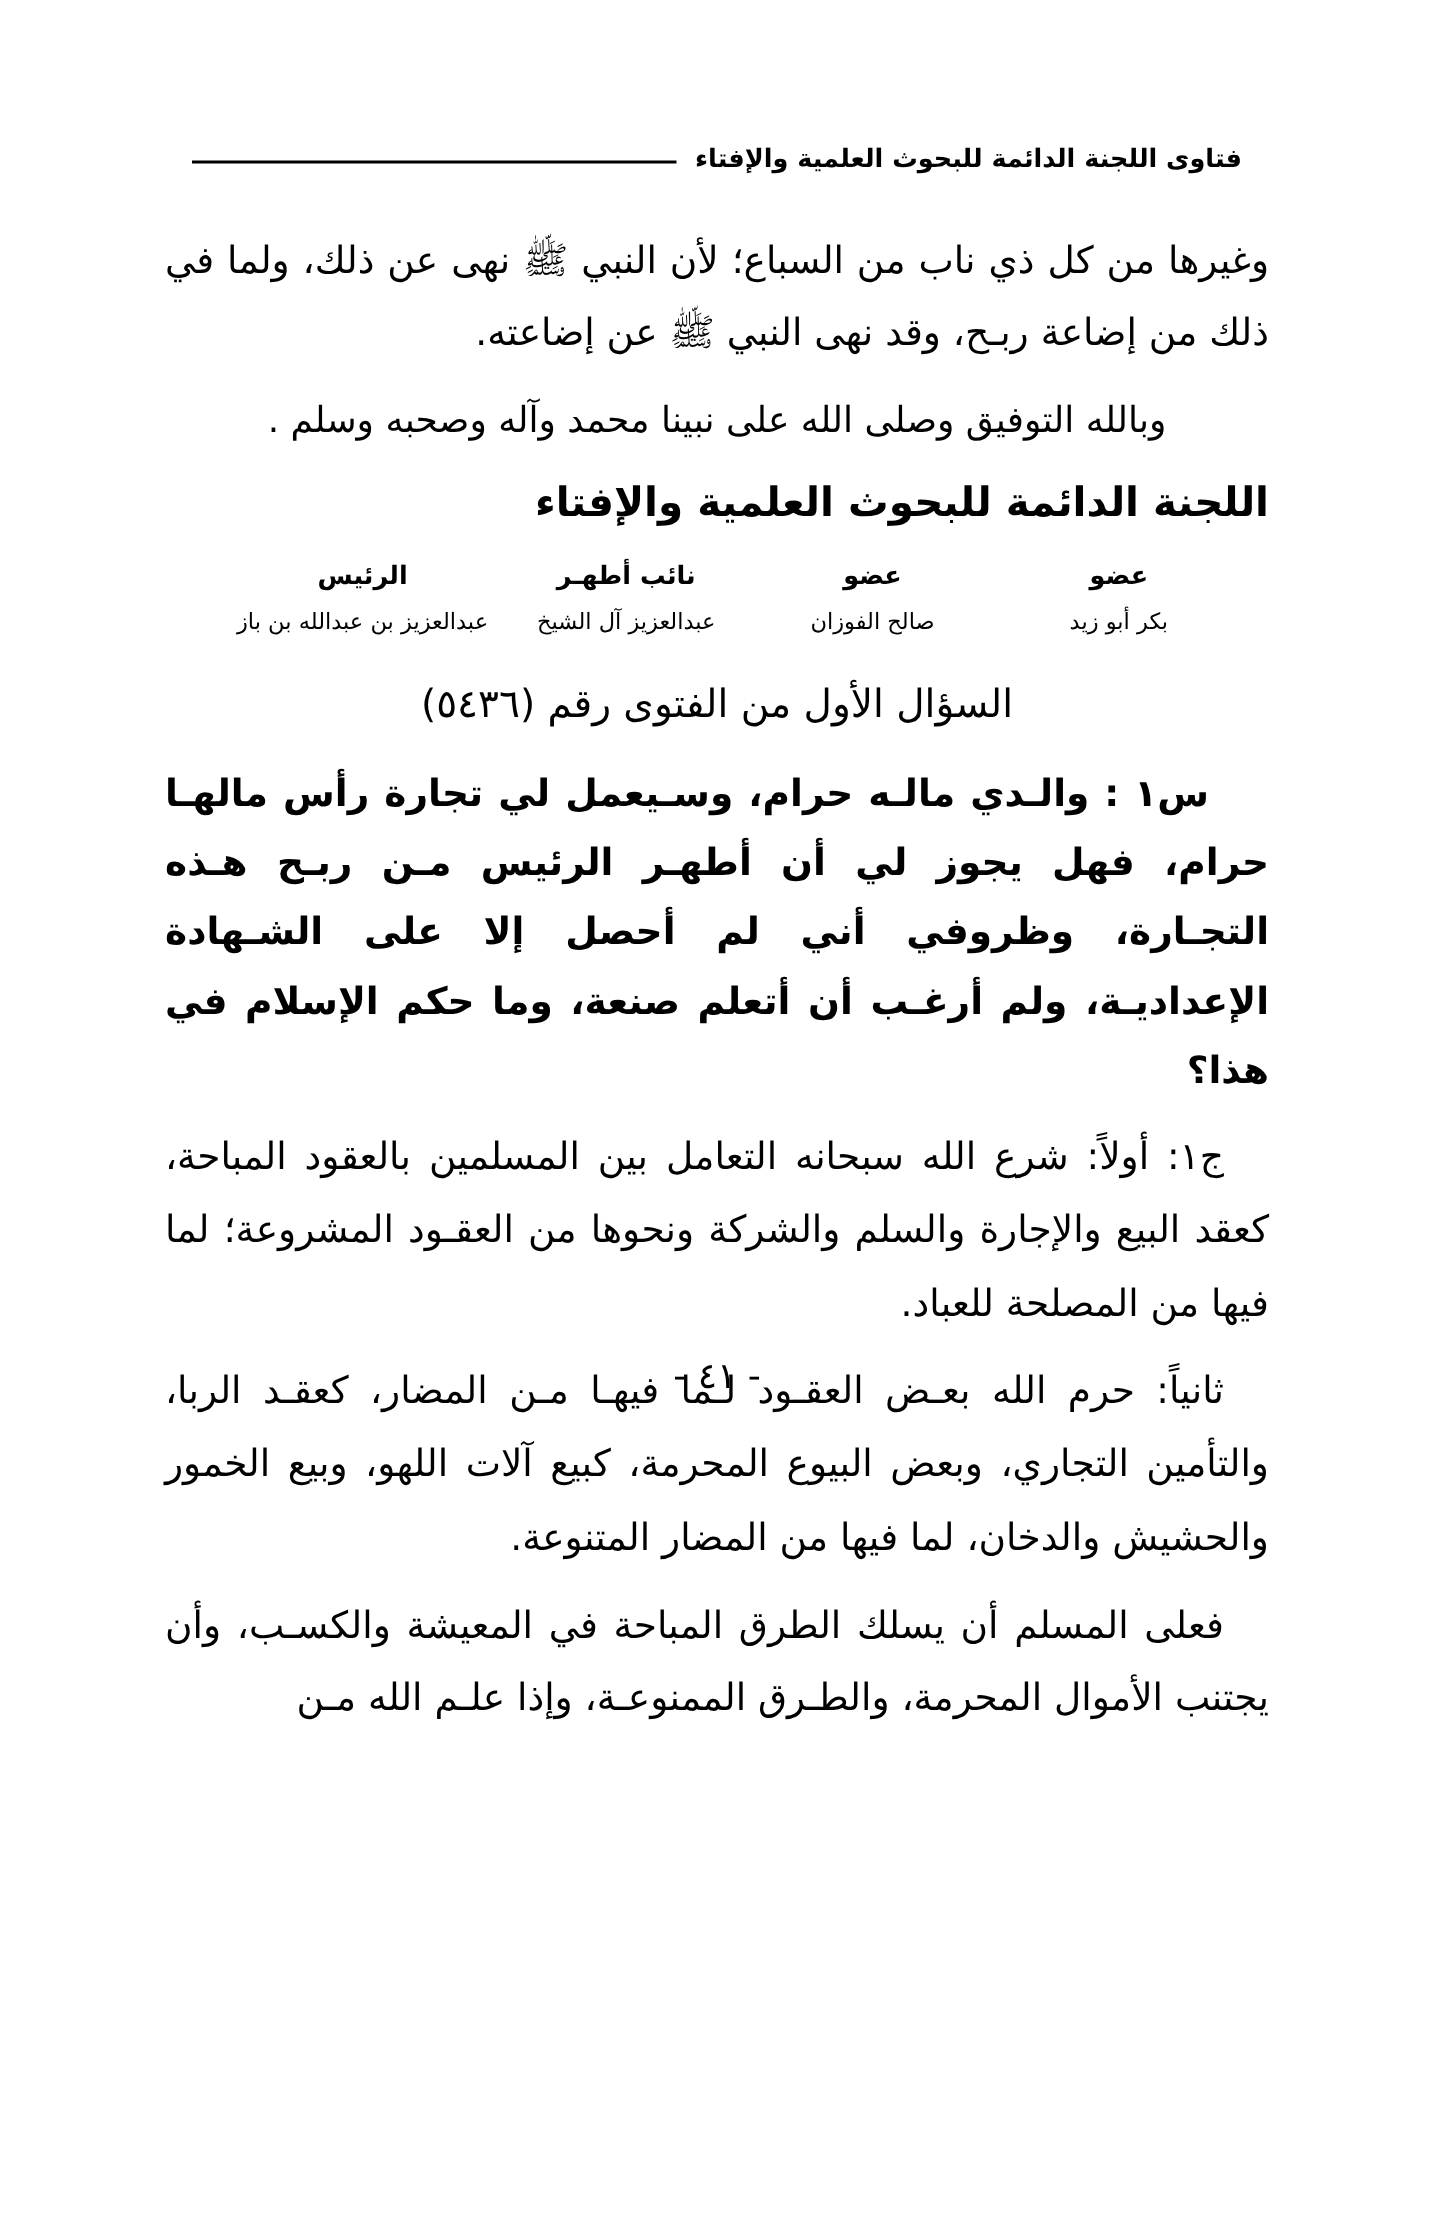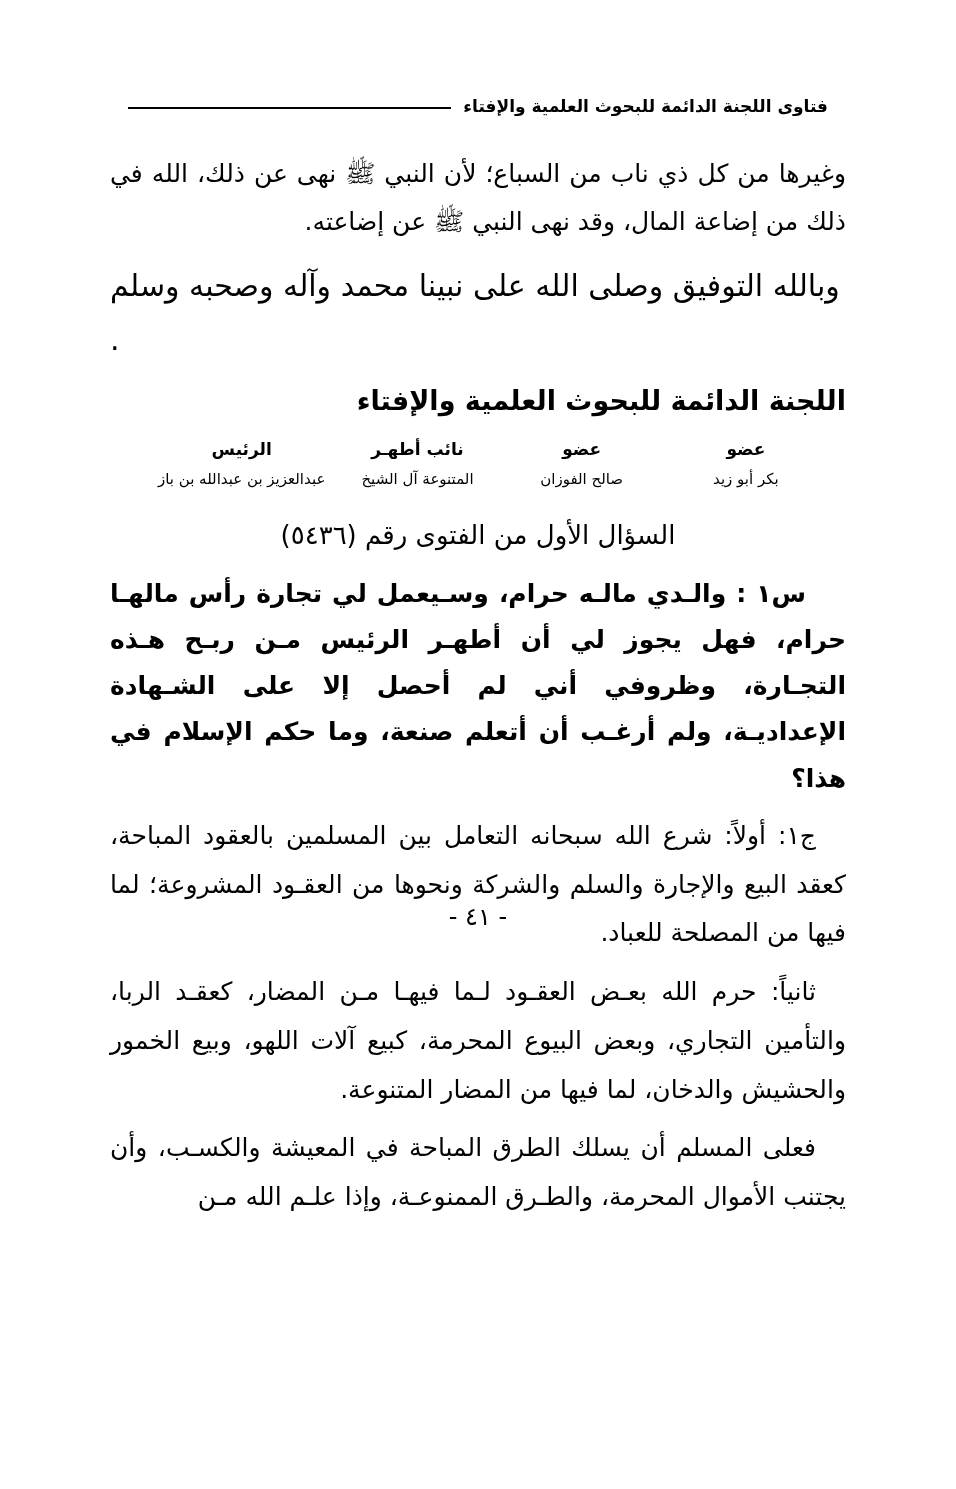--- a/index.html
+++ b/index.html
@@ -61,22 +61,22 @@
   p.body {
     font-size: 25px;
     line-height: 1.9;
     margin: 0 0 6px 0;
     text-align: justify;
     text-justify: inter-word;
     font-weight: normal;
   }
 
   .closing {
-    font-size: 30px;
-    text-align: left;
+    font-size: 24px;
+    text-align: center;
     margin: 14px 0 6px 0;
     line-height: 1.8;
   }
 
   h2.committee {
     font-size: 27px;
     font-weight: bold;
     text-align: right;
     margin: 14px 0 16px 0;
     line-height: 1.5;
@@ -151,38 +151,38 @@
 
 <div class="page">
 
   <div class="header">
     <div class="header-title">فتاوى اللجنة الدائمة للبحوث العلمية والإفتاء</div>
     <div class="header-rule"></div>
   </div>
 
   <div class="content">
 
-    <p class="body">وغيرها من كل ذي ناب من السباع؛ لأن النبي ﷺ نهى عن ذلك، الله في ذلك من إضاعة المال، وقد نهى النبي ﷺ عن إضاعته.</p>
+    <p class="body">وغيرها من كل ذي ناب من السباع؛ لأن النبي ﷺ نهى عن ذلك، ولما في ذلك من إضاعة ربـح، وقد نهى النبي ﷺ عن إضاعته.</p>
 
     <p class="closing">وبالله التوفيق وصلى الله على نبينا محمد وآله وصحبه وسلم .</p>
 
     <h2 class="committee">اللجنة الدائمة للبحوث العلمية والإفتاء</h2>
 
     <div class="signatures">
       <div class="sig">
         <div class="role">عضو</div>
         <div class="name">بكر أبو زيد</div>
       </div>
       <div class="sig">
         <div class="role">عضو</div>
         <div class="name">صالح الفوزان</div>
       </div>
       <div class="sig">
         <div class="role">نائب أطهـر</div>
-        <div class="name">المتنوعة آل الشيخ</div>
+        <div class="name">عبدالعزيز آل الشيخ</div>
       </div>
       <div class="sig">
         <div class="role">الرئيس</div>
         <div class="name">عبدالعزيز بن عبدالله بن باز</div>
       </div>
     </div>
 
     <div class="question-head">السؤال الأول من الفتوى رقم (٥٤٣٦)</div>
 
     <p class="question">س١ : والـدي مالـه حرام، وسـيعمل لي تجارة رأس مالهـا حرام، فهل يجوز لي أن أطهـر الرئيس مـن ربـح هـذه التجـارة، وظروفي أني لم أحصل إلا على الشـهادة الإعداديـة، ولم أرغـب أن أتعلم صنعة، وما حكم الإسلام في هذا؟</p>

